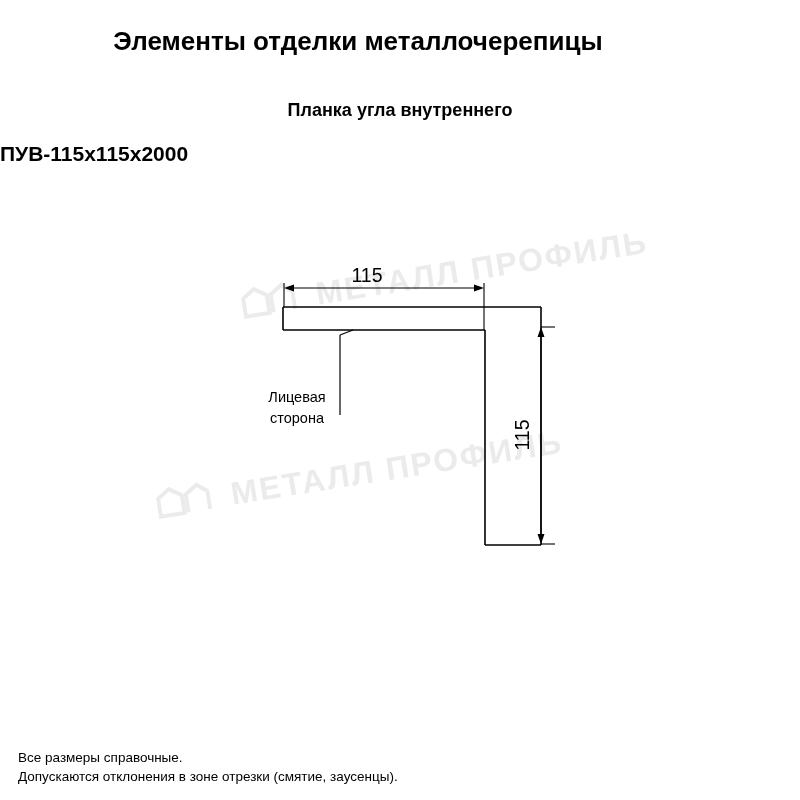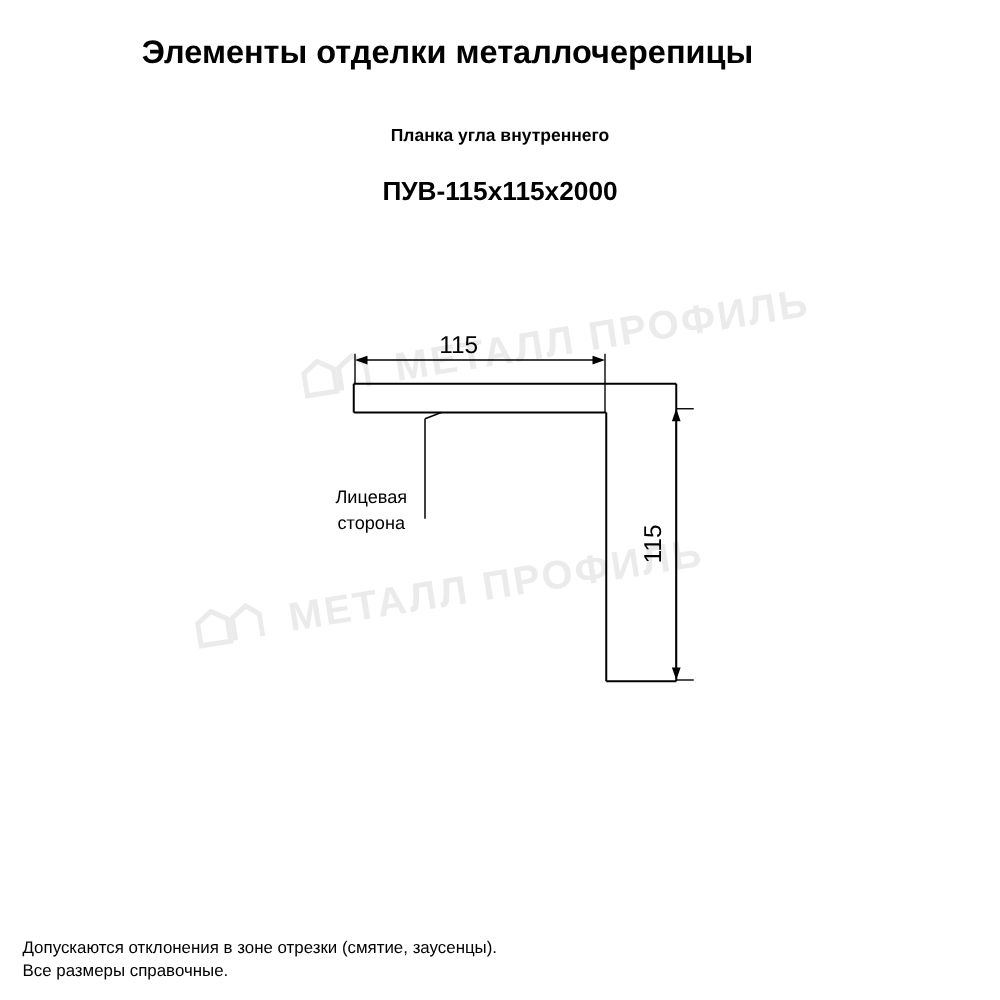--- a/index.html
+++ b/index.html
@@ -31,30 +31,29 @@
     font-weight: bold;
     letter-spacing: 0px;
     color: #000;
   }
   .title-sub {
     position: absolute;
     top: 100px;
     left: 0;
     width: 800px;
     text-align: center;
-    font-size: 14px;
+    font-size: 18px;
     font-weight: bold;
     color: #000;
   }
   .title-code {
     position: absolute;
     top: 142px;
     left: 0;
     width: 800px;
-    text-align: center;
     font-size: 21px;
     font-weight: bold;
     color: #000;
   }
 
   
   .watermark {
     position: absolute;
     color: #ebebeb;
     font-weight: bold;
@@ -173,17 +172,17 @@
       <polygon points="541,327 537.5,337 544.5,337" fill="#000000" stroke="none"></polygon>
       <polygon points="541,544 537.5,534 544.5,534" fill="#000000" stroke="none"></polygon>
     </g>
     <text x="529" y="435" text-anchor="middle" font-family="Liberation Sans, sans-serif" font-size="19.5" fill="#000000" transform="rotate(-90 529 435)">115</text>
 
     <text x="297" y="402" font-family="Liberation Sans, sans-serif" font-size="14.5" fill="#000000" text-anchor="middle">Лицевая</text>
     <text x="297" y="423" font-family="Liberation Sans, sans-serif" font-size="14.5" fill="#000000" text-anchor="middle">сторона</text>
   </svg>
 
   <div class="footer">
+    <div>Все размеры справочные.</div>
     <div>Допускаются отклонения в зоне отрезки (смятие, заусенцы).</div>
-    <div>Все размеры справочные.</div>
   </div>
 
 </div>
 
 </body></html>

